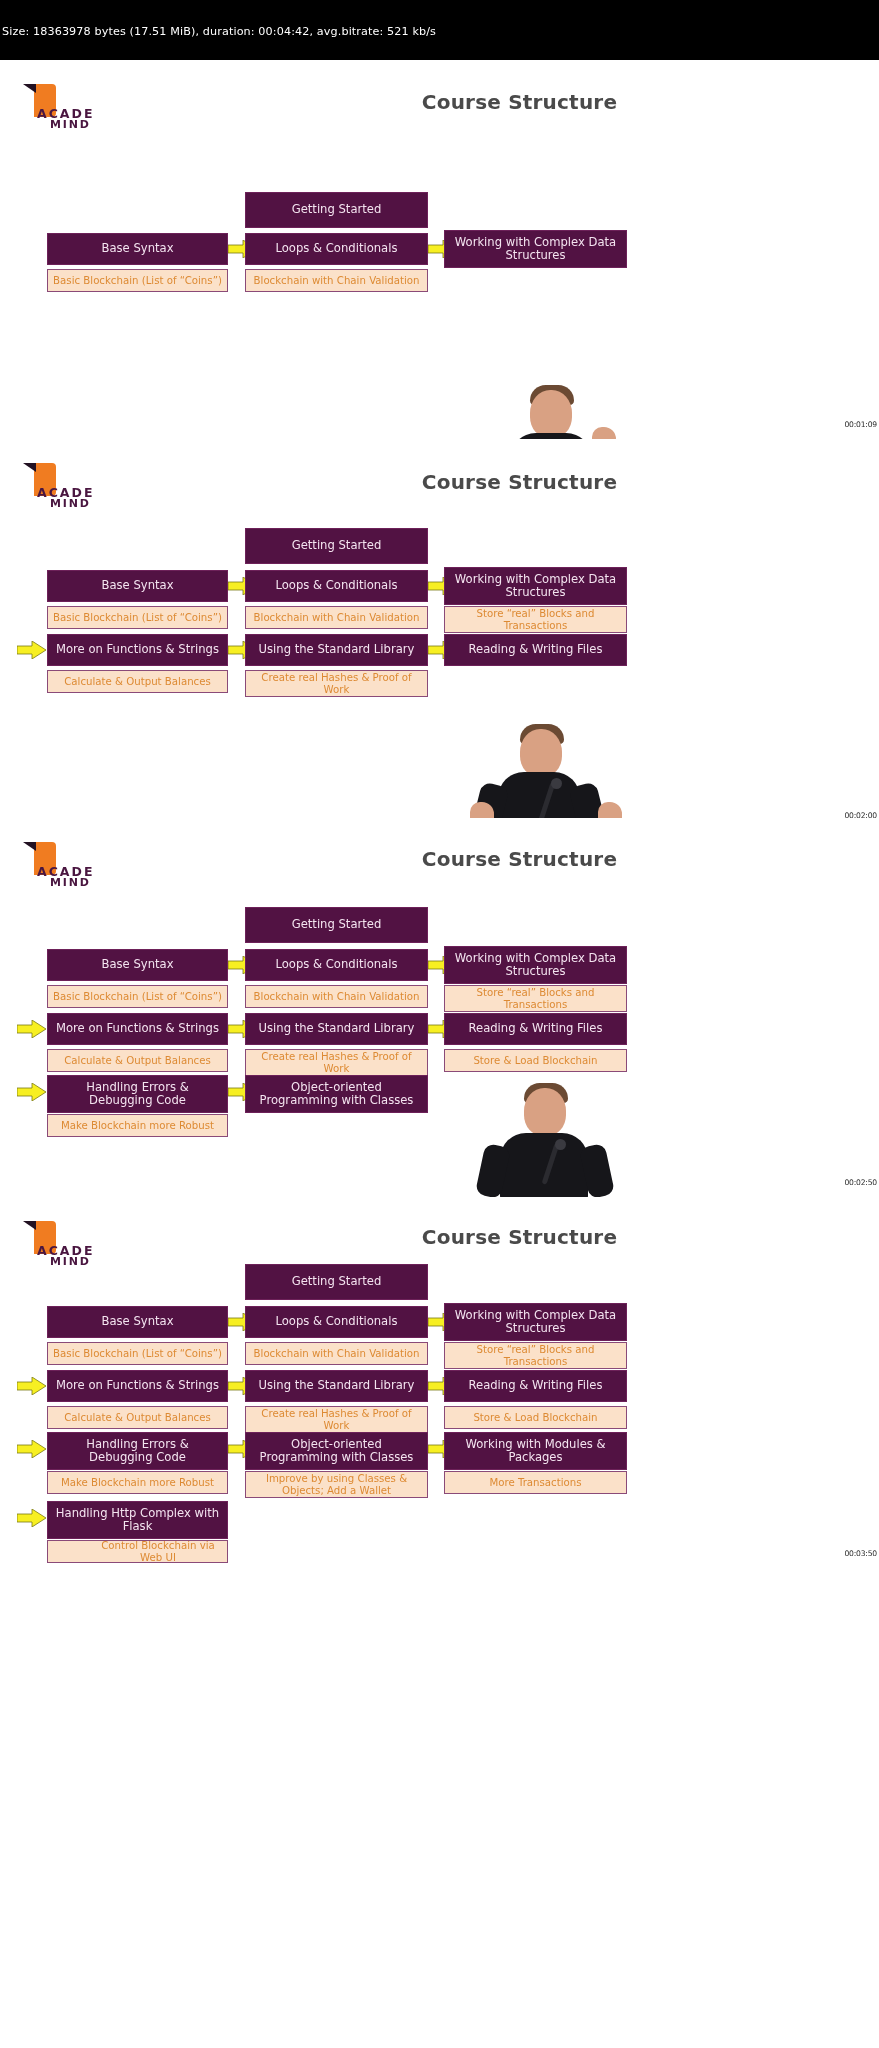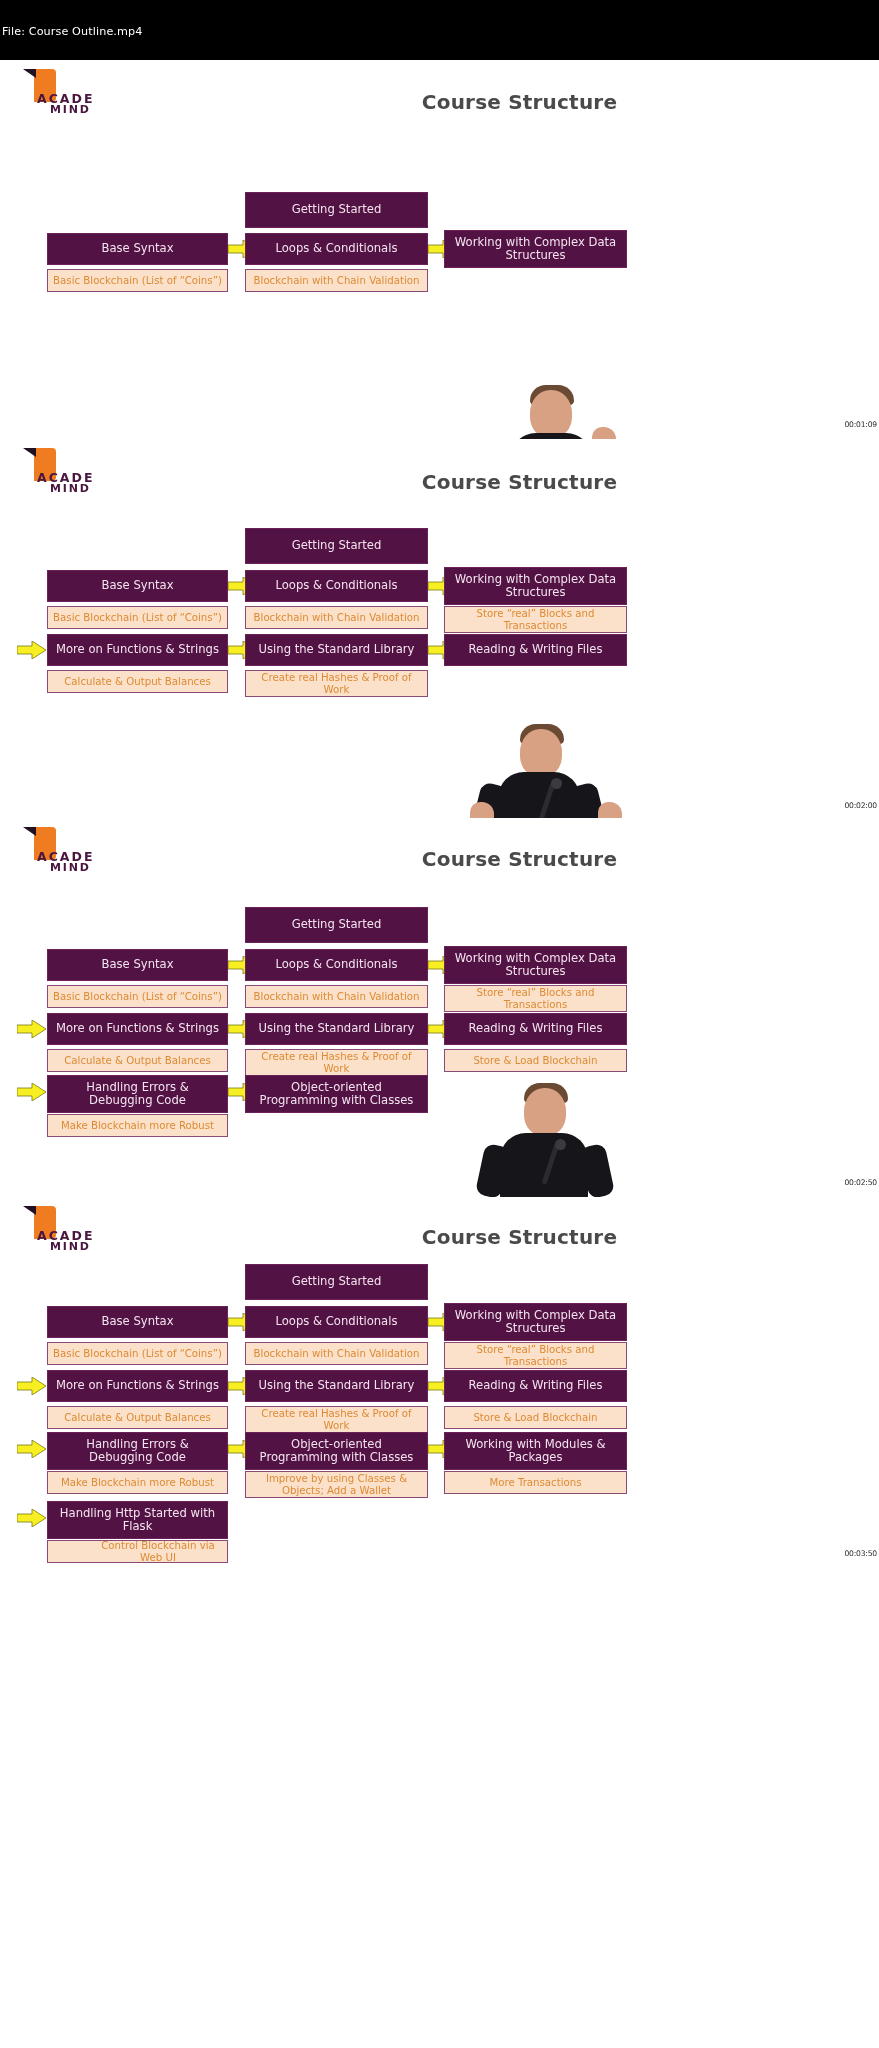--- a/index.html
+++ b/index.html
@@ -32,21 +32,21 @@
     height: 379px;
     background: #ffffff;
     overflow: hidden;
   }
   .frame.f1 { height: 379px; }
   .frame.f2 { height: 379px; }
   .frame.f3 { height: 379px; }
   .frame.f4 { height: 379px; }
 
   
-  .logo { position: absolute; left: 21px; top: 9px; width: 120px; height: 46px; }
+  .logo { position: absolute; left: 21px; top: 24px; width: 120px; height: 46px; }
   .logo .flag {
     position: absolute; left: 13px; top: 0px;
     width: 22px; height: 33px;
     background: #f07c21;
     border-radius: 0 4px 4px 0;
   }
   .logo .flag:before {
     content: "";
     position: absolute;
     left: -11px; top: 0px;
@@ -173,21 +173,20 @@
     font-family: "DejaVu Sans", sans-serif;
     font-size: 7.6px;
     color: #2a2a2a;
     letter-spacing: -0.2px;
   }
 </style>
 </head>
 <body>
 
 <div class="infohead">
-  <div>File: Course Outline.mp4</div>
   <div>Size: 18363978 bytes (17.51 MiB), duration: 00:04:42, avg.bitrate: 521 kb/s</div>
   <div>Audio: aac, 48000 Hz, stereo (eng)</div>
   <div>Video: h264, yuv420p, 1920x1080, 30.00 fps(r) (und)</div>
   <div>Generated by Thumbnail me</div>
 </div>
 
 <div class="strip">
 
   <div class="frame f1">
     <div class="logo">
@@ -287,21 +286,21 @@
       <div class="p-head" style="left:50px; top:5px;"></div>
       <div class="p-body" style="left:28px; top:48px; width:82px; height:62px;"></div>
       <div class="p-arm" style="left:6px; top:60px; width:28px; height:50px; transform:rotate(14deg);"></div>
       <div class="p-arm" style="left:104px; top:60px; width:28px; height:50px; transform:rotate(-14deg);"></div>
       <div class="p-hand" style="left:0px; top:78px;"></div>
       <div class="p-hand" style="left:128px; top:78px;"></div>
       <div class="p-mic" style="left:74px; top:58px;"></div>
       <div class="p-micball" style="left:81px; top:54px;"></div>
     </div>
 
-    <div class="timestamp" style="top:362px;">00:02:00</div>
+    <div class="timestamp" style="top:372px;">00:02:00</div>
   </div>
 
   <div class="frame f3">
     <div class="logo">
       <span class="flag"></span>
       <span class="lt1">ACADE</span>
       <span class="lt2">MIND</span>
     </div>
     <div class="slide-title" style="left:160px;width:560px;top:29px;">Course Structure</div>
 
@@ -451,20 +450,20 @@
 
       <div class="sub" style="left:47px; top:274px; width:181px; height:23px;">Make Blockchain more Robust</div>
       <div class="sub" style="left:245px; top:274px; width:183px; height:27px;">Improve by using Classes &amp; Objects; Add a Wallet</div>
       <div class="sub" style="left:444px; top:274px; width:183px; height:23px;">More Transactions</div>
 
       <div class="arrow" style="left:17px; top:312px;">
           <svg width="30" height="18" viewBox="0 0 30 18">
             <polygon points="0,5 15,5 15,0 29,9 15,18 15,13 0,13" fill="#f7ef22" stroke="#7a7a15" stroke-width="0.8"></polygon>
           </svg>
         </div>
-      <div class="node" style="left:47px; top:304px; width:181px; height:38px;">Handling Http Started with Flask</div>
+      <div class="node" style="left:47px; top:304px; width:181px; height:38px;">Handling Http Complex with Flask</div>
       <div class="sub" style="left:47px; top:343px; width:181px; height:23px;padding-left:45px;">Control Blockchain via Web UI</div>
     </div>
 
     <div class="timestamp" style="top:352px;">00:03:50</div>
   </div>
 
 </div>
 
 </body></html>

